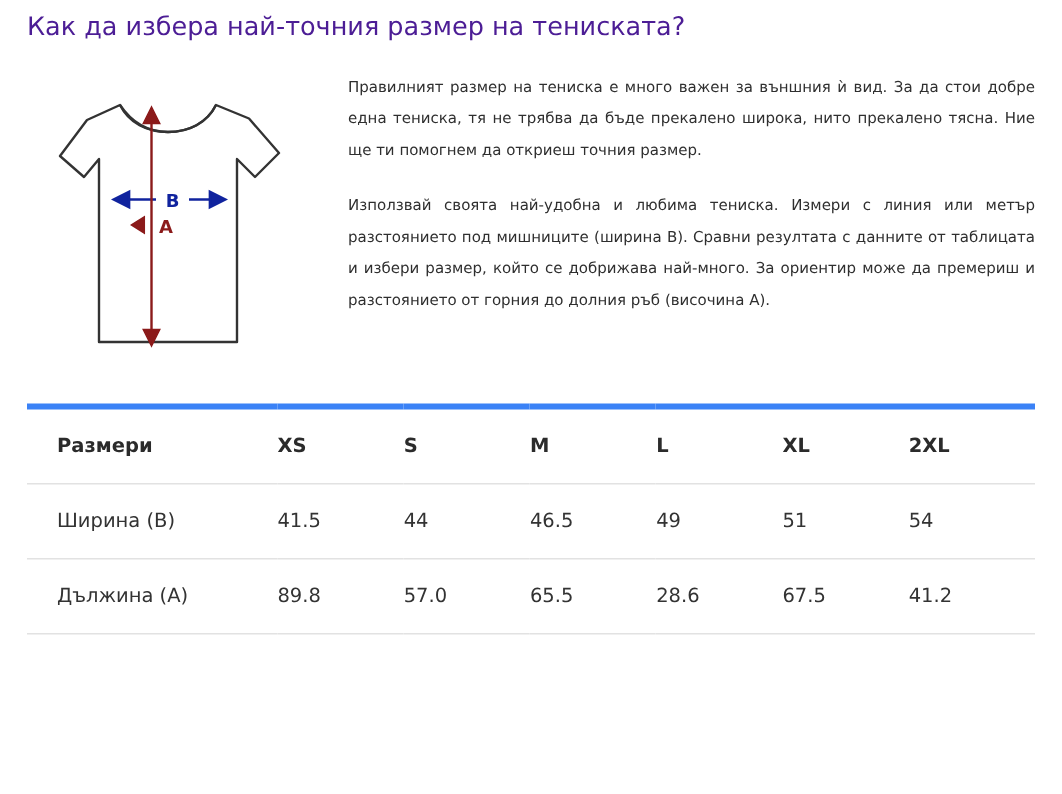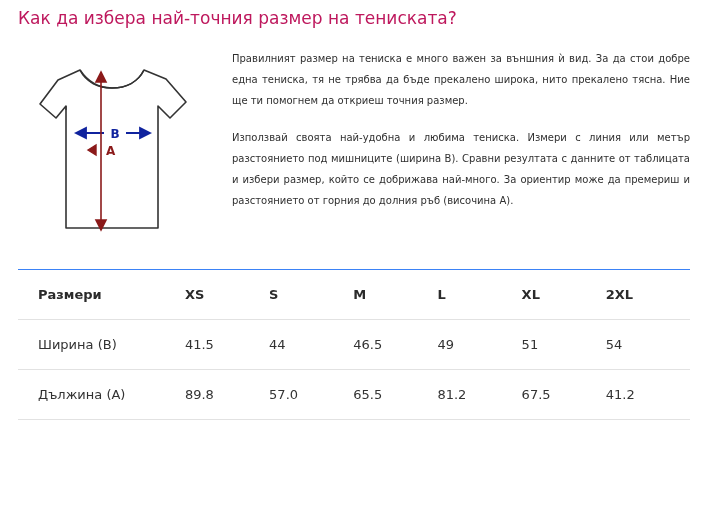--- a/index.html
+++ b/index.html
@@ -23,21 +23,21 @@
   }
   .title {
     font-size: 25px;
     font-weight: bold;
     color: #222222;
     margin: 22px 0 0 0;
     letter-spacing: 0.2px;
   }
   .subtitle {
     font-size: 17px;
-    color: #be185d;
+    color: #4c1d95;
     margin: 8px 0 0 0;
     font-weight: normal;
   }
   .content {
     display: flex;
     align-items: flex-start;
     margin-top: 18px;
   }
   .figure {
     width: 200px;
@@ -65,21 +65,21 @@
     font-size: 13px;
   }
   table.sizes th, table.sizes td {
     text-align: left;
     padding: 17px 6px 17px 0;
     border-bottom: 1px solid #e2e2e2;
     color: #333333;
     font-weight: normal;
   }
   table.sizes thead th {
-    border-top: 1px solid #3b82f6;
+    border-top: 4px solid #3b82f6;
     font-weight: bold;
     color: #2b2b2b;
   }
   table.sizes th:first-child, table.sizes td:first-child {
     padding-left: 20px;
     width: 150px;
   }
   table.sizes th + th, table.sizes td + td {
     width: 84px;
   }
@@ -151,20 +151,20 @@
         <td>46.5</td>
         <td>49</td>
         <td>51</td>
         <td>54</td>
       </tr>
       <tr>
         <td>Дължина (A)</td>
         <td>89.8</td>
         <td>57.0</td>
         <td>65.5</td>
-        <td>81.2</td>
+        <td>28.6</td>
         <td>67.5</td>
         <td>41.2</td>
       </tr>
     </tbody>
   </table>
 
 </div>
 
 </body></html>

